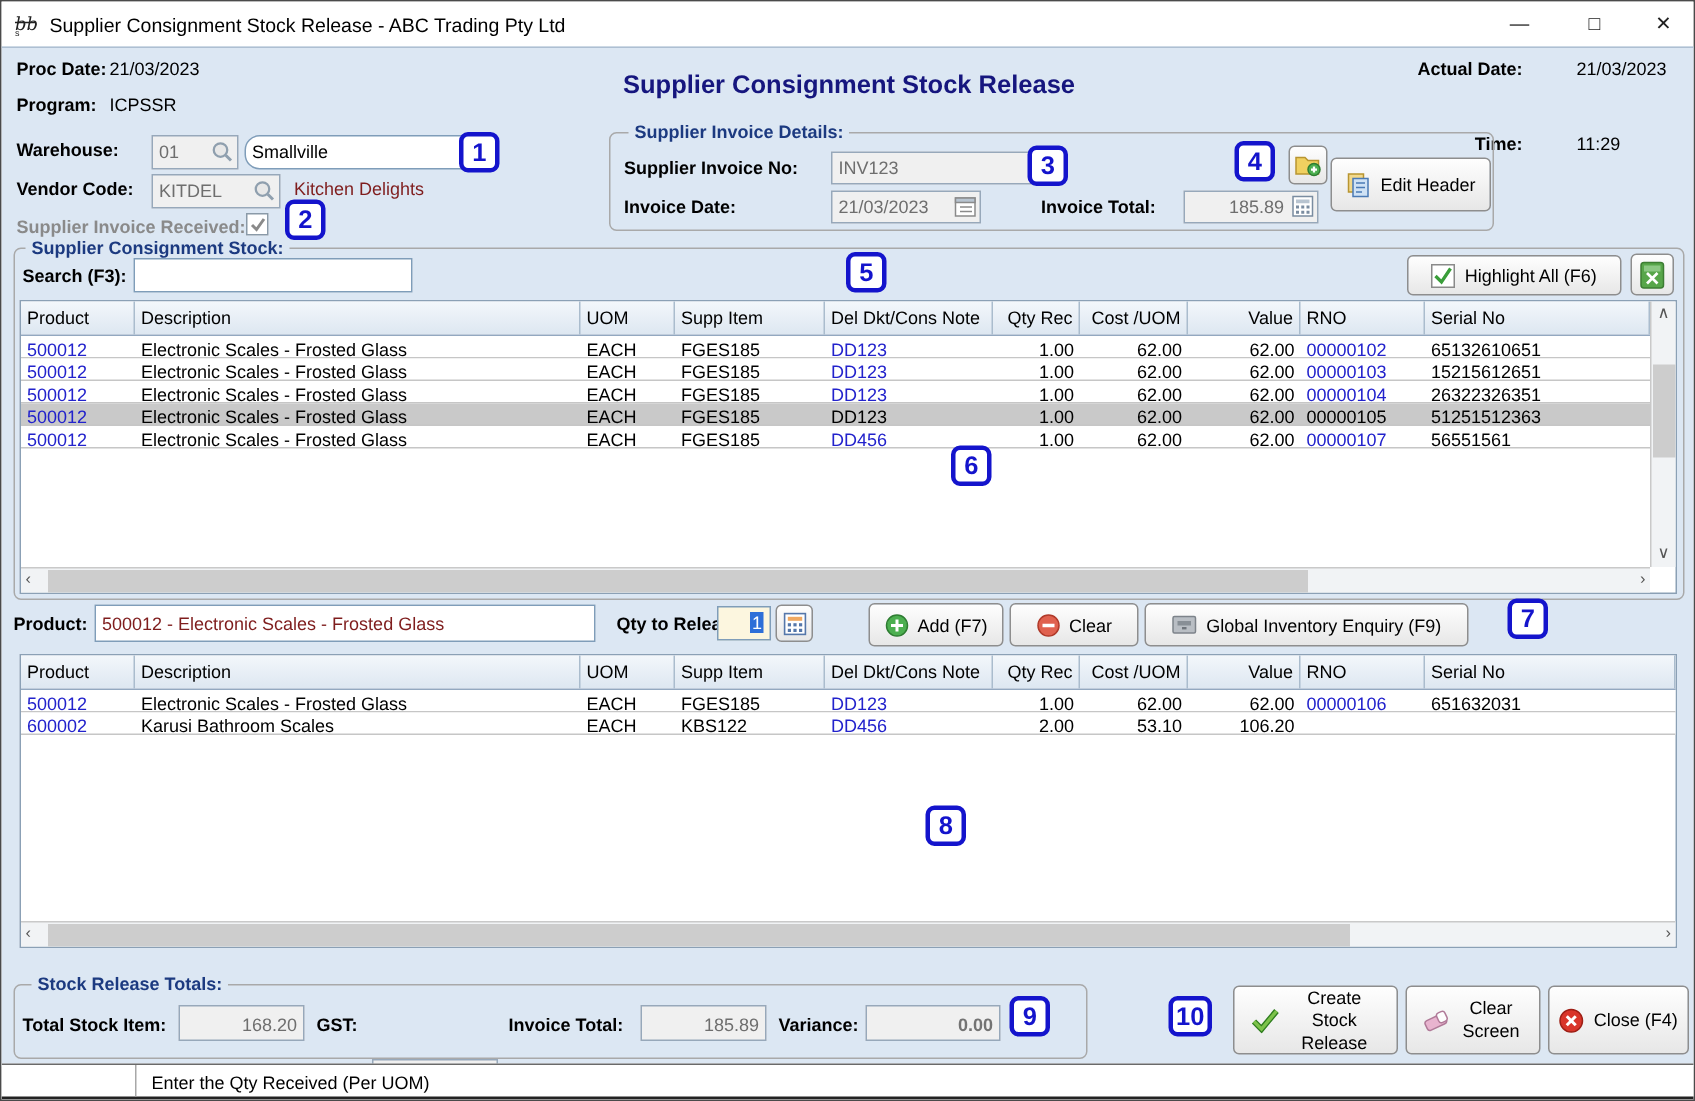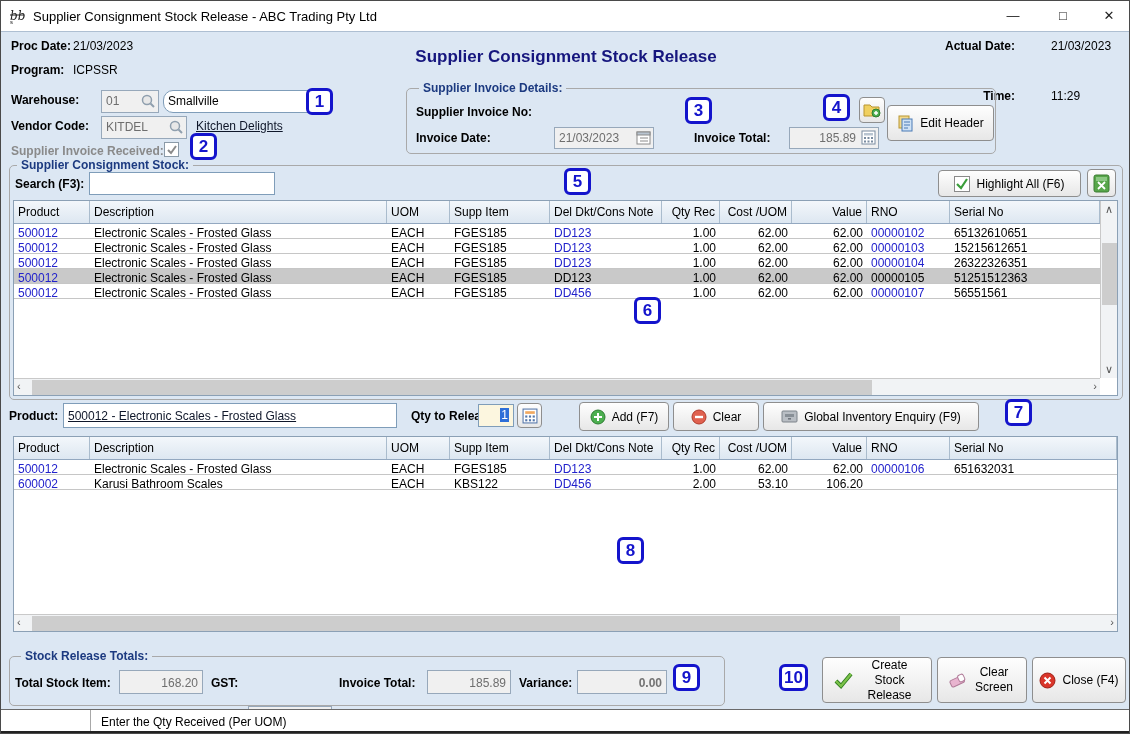--- a/index.html
+++ b/index.html
@@ -25,21 +25,21 @@
 
   .dateblock { position:absolute; right:8px; top:7px; display:grid; grid-template-columns:auto 72px; column-gap:8px; row-gap:10px; font-size:12px;gap:36px; }
   .dateblock .dl { font-weight:bold; text-align:right; }
 
   .inp { position:absolute; border:1px solid #7f9db9; background:#fff; font-size:12px; color:#000; padding:3px 4px; white-space:nowrap; overflow:hidden; }
   .inp.dis { background:#f0f0f0; color:#6e6e6e; border-color:#97a8ba; }
   .inp.num { text-align:right; }
   .inp .in-ico { position:absolute; right:2px; top:2px; }
 
   .link { color:#2222cc; }
-  .ulink { color:#0f172a; text-decoration:underline; cursor:pointer; }
+  .ulink { color:#7f1d1d; cursor:pointer; }
 
   .fieldset { position:absolute; border:1px solid #a9a9a9; border-radius:5px; }
   .legend { position:absolute; font-size:12px; font-weight:bold; color:#1c3a80; background:#dce7f3; padding:0 4px; white-space:nowrap; }
 
   .btn { position:absolute; display:flex; align-items:center; justify-content:center; gap:6px; border:1px solid #8e8e8e; border-radius:4px; background:linear-gradient(#fefefe,#e7e7e7); font-size:12px; color:#000; cursor:default; text-align:center; }
   .btn .two { line-height:1.25; }
 
   .chk { position:absolute; width:15px; height:15px; background:#fff; border:1px solid #8a9aa8; }
   .chk svg { position:absolute; left:1px; top:1px; }
 
@@ -136,20 +136,21 @@
     <div class="chk" style="left:163px; top:110px;">
       <svg width="12" height="12" viewBox="0 0 12 12">
           <path d="M2 6 L5 9 L10 2" stroke="#8a8a8a" stroke-width="2" fill="none"></path>
         </svg>
     </div>
 
     <div class="fieldset" style="left:405px; top:56px; width:590px; height:66px;"></div>
     <span class="legend" style="left:418px; top:49px;">Supplier Invoice Details:</span>
 
     <span class="lbl" style="left:415px; top:73px;">Supplier Invoice No:</span>
+    <div class="inp dis" style="left:553px; top:69px; width:152px; height:22px;"><span>INV123</span></div>
 
     <span class="lbl" style="left:415px; top:99px;">Invoice Date:</span>
     <div class="inp dis" style="left:553px; top:95px; width:100px; height:22px;">
       <span>21/03/2023</span>
       <span class="in-ico">
         <svg width="15" height="15" viewBox="0 0 15 15">
             <rect x="1" y="2" width="13" height="12" fill="#fff" stroke="#8a8a8a"></rect>
             <rect x="1" y="2" width="13" height="3" fill="#b8c4d0" stroke="#8a8a8a"></rect>
             <line x1="4" y1="8" x2="12" y2="8" stroke="#8a8a8a"></line>
             <line x1="4" y1="11" x2="12" y2="11" stroke="#8a8a8a"></line>

